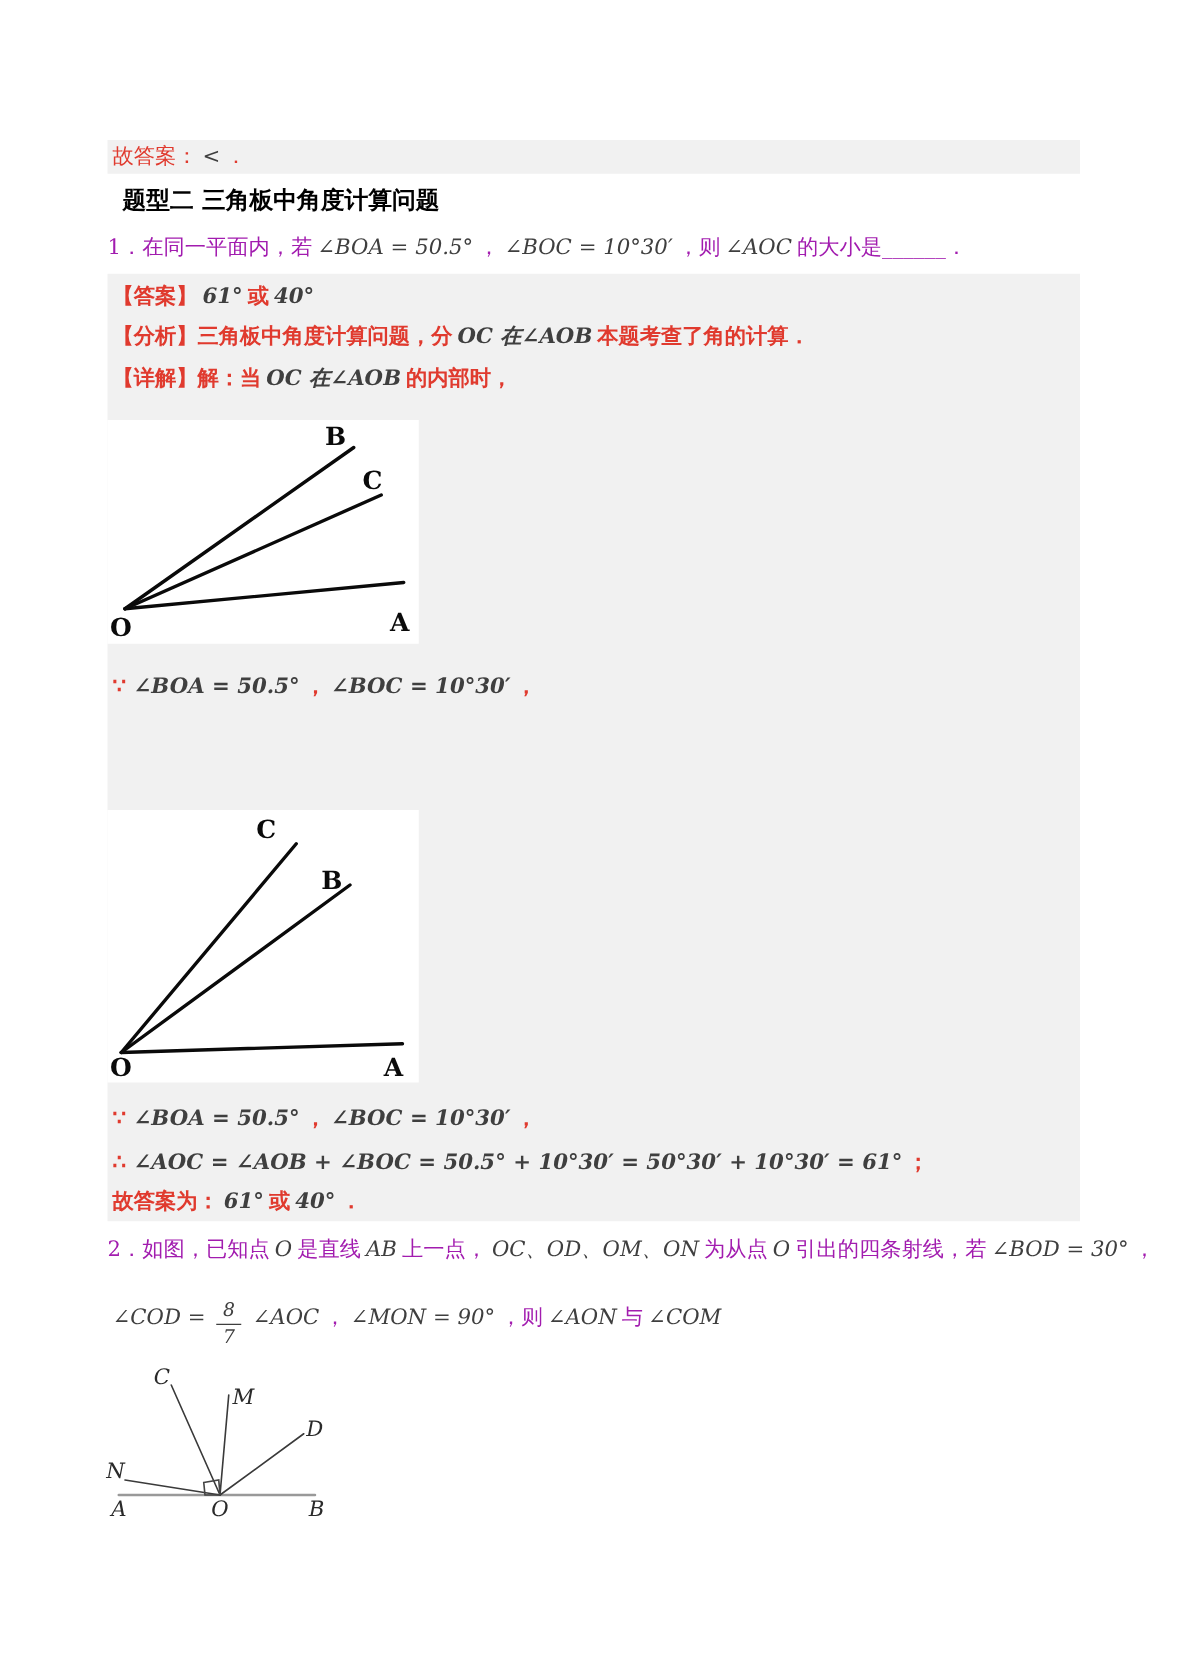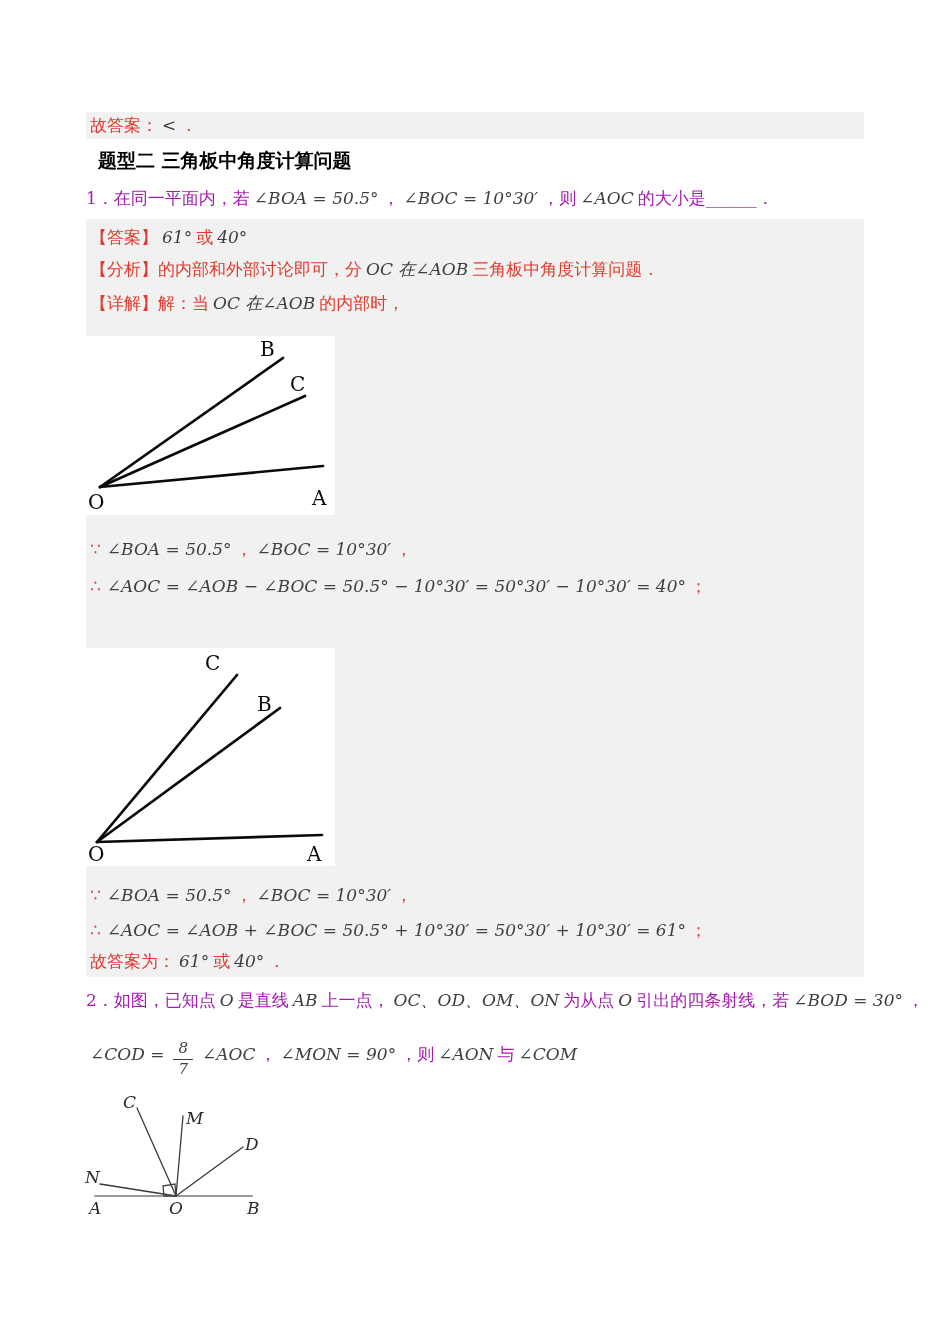--- a/index.html
+++ b/index.html
@@ -65,37 +65,36 @@
 <body>
 
 <div class="abs band" style="left:86px; top:112px; width:778px; height:27px;">
   <p class="p" style="padding-left:4px; line-height:27px;"><span class="seg-red">故答案：</span><span class="seg-math">&lt;</span><span class="seg-red">．</span></p>
 </div>
 
 <h2 class="abs heading" style="left:86px; top:147px;margin-left:12px;">题型二 三角板中角度计算问题</h2>
 
 <p class="abs p" style="left:86px; top:184px;"><span class="seg-cn">1．在同一平面内，若</span><span class="seg-math">∠BOA = 50.5°</span><span class="seg-cn">，</span><span class="seg-math">∠BOC = 10°30′</span><span class="seg-cn">，则</span><span class="seg-math">∠AOC</span><span class="seg-cn">的大小是______．</span></p>
 
-<div class="abs band" style="left:86px; top:219px; width:778px; height:758px;">
+<div class="abs band" style="left:86px; top:219px; width:778px; height:758px;font-weight:bold;">
 
   <p class="abs p" style="left:4px; top:4px;"><span class="seg-red">【答案】</span><span class="seg-math">61°</span><span class="seg-red">或</span><span class="seg-math">40°</span></p>
 
-  <p class="abs p" style="left:4px; top:36px;"><span class="seg-red">【分析】的内部和外部讨论即可，分</span><span class="seg-math">OC 在∠AOB</span><span class="seg-red">三角板中角度计算问题．</span></p>
+  <p class="abs p" style="left:4px; top:36px;"><span class="seg-red">【分析】三角板中角度计算问题，分</span><span class="seg-math">OC 在∠AOB</span><span class="seg-red">本题考查了角的计算．</span></p>
 
   <p class="abs p" style="left:4px; top:70px;text-align:right;"><span class="seg-red">【详解】解：当</span><span class="seg-math">OC 在∠AOB</span><span class="seg-red">的内部时，</span></p>
 
   <div class="abs figbox figwrap" style="left:0px; top:117px; width:249px; height:179px;"><svg viewBox="0 0 249 179" width="249" height="179">
         <line x1="14" y1="151" x2="237" y2="130" stroke="#0a0a0a" stroke-width="2.7" stroke-linecap="round"></line>
         <line x1="14" y1="151" x2="197" y2="22" stroke="#0a0a0a" stroke-width="2.7" stroke-linecap="round"></line>
         <line x1="14" y1="151" x2="219" y2="60" stroke="#0a0a0a" stroke-width="2.7" stroke-linecap="round"></line>
       </svg><span class="fig-label" style="left: 174px; top: 3px;">B</span><span class="fig-label" style="left: 204px; top: 38px;">C</span><span class="fig-label" style="left: 2px; top: 156px;">O</span><span class="fig-label" style="left: 226px; top: 152px;">A</span></div>
 
   <p class="abs p" style="left:4px; top:316px;"><span class="seg-sym">∵</span><span class="seg-math">∠BOA = 50.5°</span><span class="seg-red">，</span><span class="seg-math">∠BOC = 10°30′</span><span class="seg-red">，</span></p>
 
-  <p class="abs p" style="left:4px; top:353px;"><span class="seg-sym">∴</span><span class="seg-math">∠AOC = ∠AOB − ∠BOC = 50.5° − 10°30′ = 50°30′ − 10°30′ = 40°</span><span class="seg-red">；</span></p>
 
 
   <div class="abs figbox figwrap" style="left:0px; top:429px; width:249px; height:218px;"><svg viewBox="0 0 249 218" width="249" height="218">
         <line x1="11" y1="194" x2="236" y2="187" stroke="#0a0a0a" stroke-width="2.7" stroke-linecap="round"></line>
         <line x1="11" y1="194" x2="151" y2="27" stroke="#0a0a0a" stroke-width="2.7" stroke-linecap="round"></line>
         <line x1="11" y1="194" x2="194" y2="60" stroke="#0a0a0a" stroke-width="2.7" stroke-linecap="round"></line>
       </svg><span class="fig-label" style="left: 119px; top: 5px;">C</span><span class="fig-label" style="left: 171px; top: 46px;">B</span><span class="fig-label" style="left: 2px; top: 196px;">O</span><span class="fig-label" style="left: 221px; top: 196px;">A</span></div>
 
   <p class="abs p" style="left:4px; top:662px;"><span class="seg-sym">∵</span><span class="seg-math">∠BOA = 50.5°</span><span class="seg-red">，</span><span class="seg-math">∠BOC = 10°30′</span><span class="seg-red">，</span></p>
 

